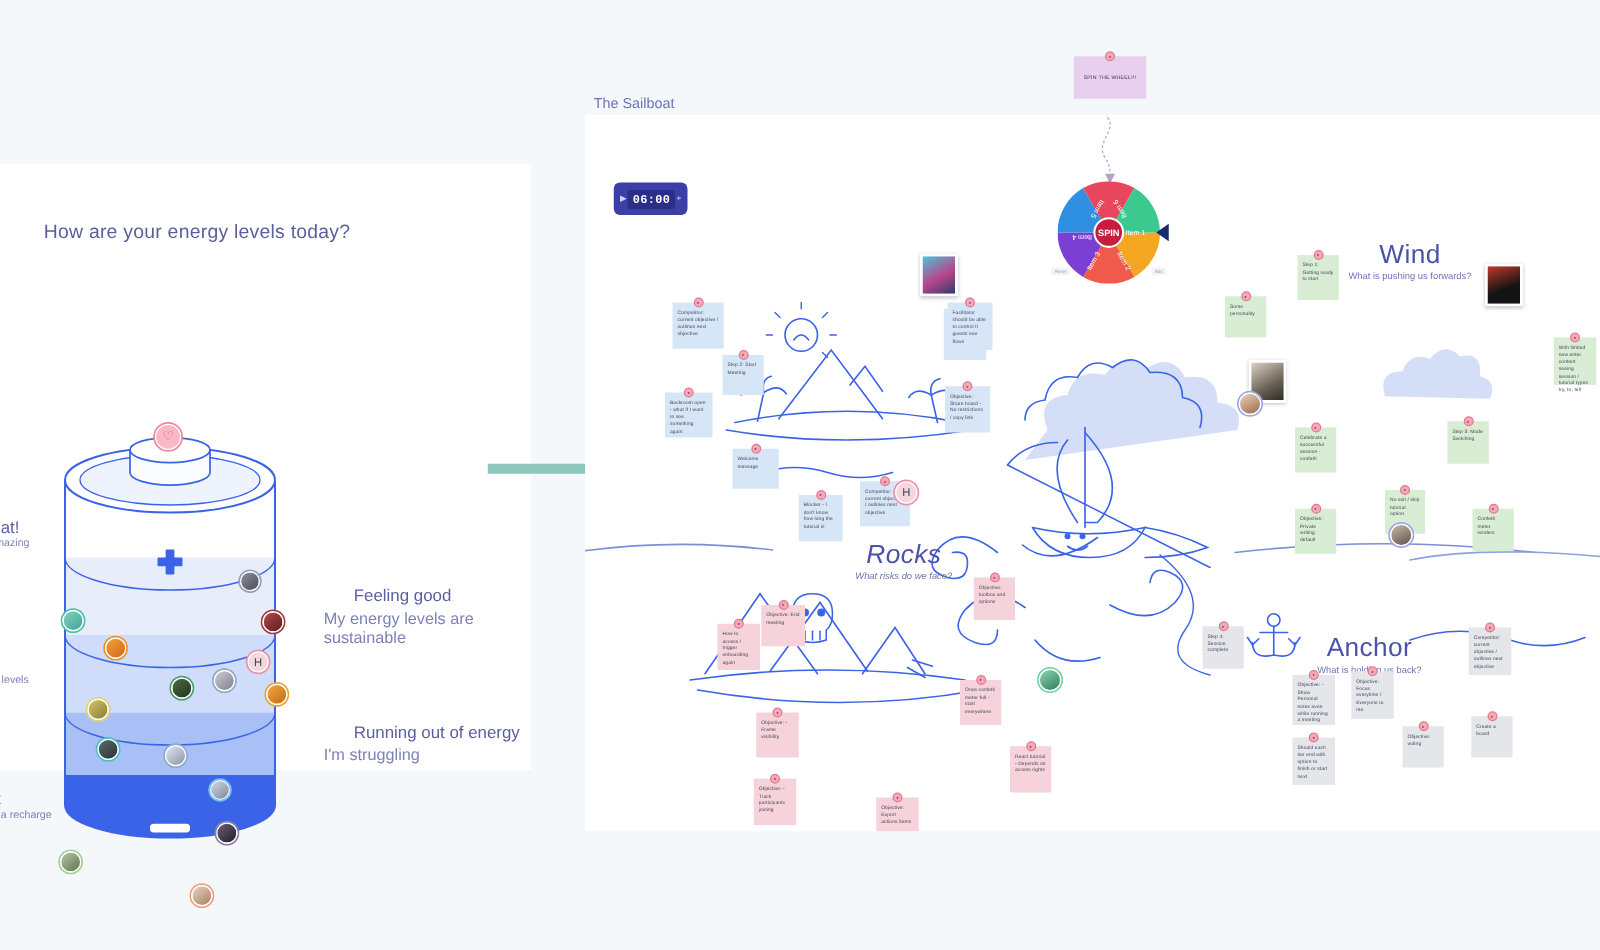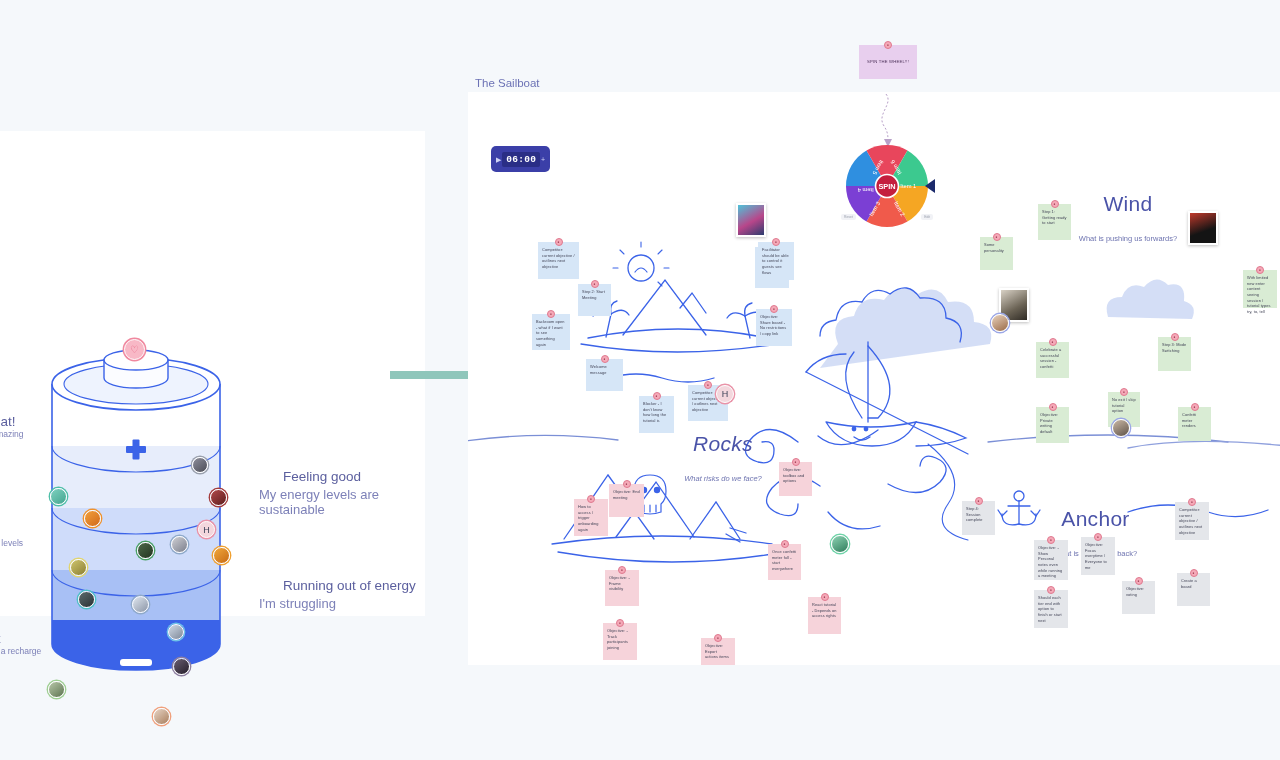--- a/index.html
+++ b/index.html
@@ -83,21 +83,21 @@
     display:flex; justify-content:space-between; align-items:center;
   }
   #wheel-base span{
     font-size:3.4px; color:#9aa0ad; background:#f1f2f6;
     border-radius:2px; padding:1px 3px;
   }
 
   
   .sec-h{ position:absolute; color:#4a53a8; }
   .sec-h .sh-t{ font-size:21px; letter-spacing:.3px; white-space:nowrap;}
-  .sec-h .sh-s{ font-size:7.5px; color:#6e74b0; margin-top:18px; white-space:nowrap;}
+  .sec-h .sh-s{ font-size:7.5px; color:#6e74b0; margin-top:0; white-space:nowrap;}
   #sec-goal  { left:148px; top:122px; text-align:center; width:140px;}
   #sec-wind  { left:600px; top:100px; text-align:center; width:120px;}
   #sec-rocks { left:200px; top:340px; text-align:center; width:110px;font-style:italic;}
   #sec-anchor{ left:560px; top:415px; text-align:center; width:135px;}
 
   
   .note{
     position:absolute; font-size:3.9px; line-height:1.45;
     padding:5px 4px 3px 4px; color:#3d3f52; letter-spacing:.1px;
     word-wrap:break-word;
@@ -113,20 +113,21 @@
     border:1.6px solid #fff;
     box-shadow:0 0 0 1.4px rgba(120,130,200,.55);
   }
   .ph{ position:absolute; border:2px solid #fff; box-shadow:0 1px 3px rgba(0,0,0,.25); }
 </style>
 </head>
 <body>
 
 <div id="left-panel">
 
+  <div id="left-title">How are your energy levels today?</div>
 
   <div class="battery-wrap">
     <svg width="176" height="345" viewBox="0 0 176 345">
       <defs>
         <clipPath id="bodyClip">
             <path d="M4 40 L4 300 A84 26 0 0 0 172 300 L172 40 Z"></path>
           </clipPath>
       </defs>
 
       <g clip-path="url(#bodyClip)">

